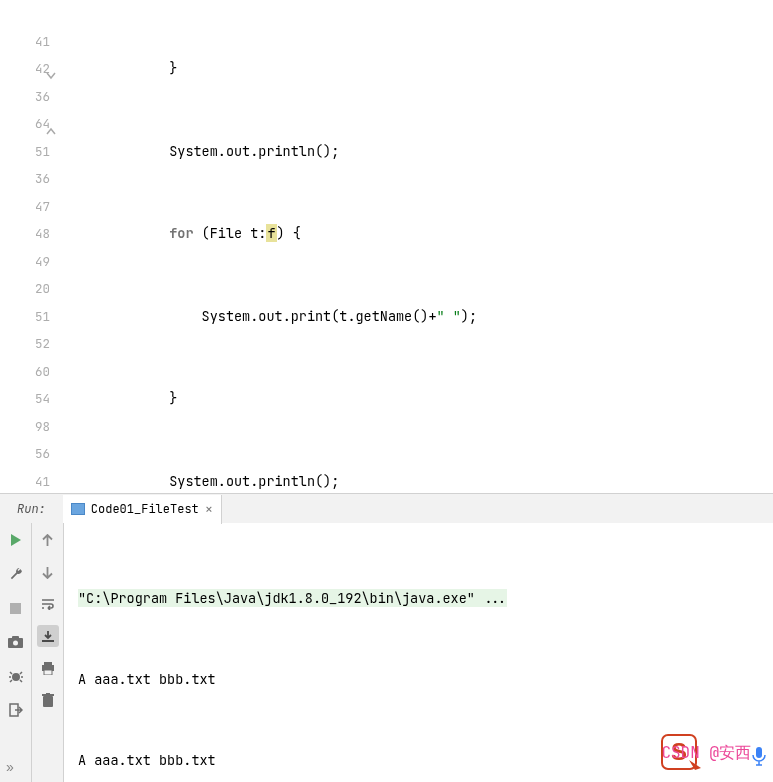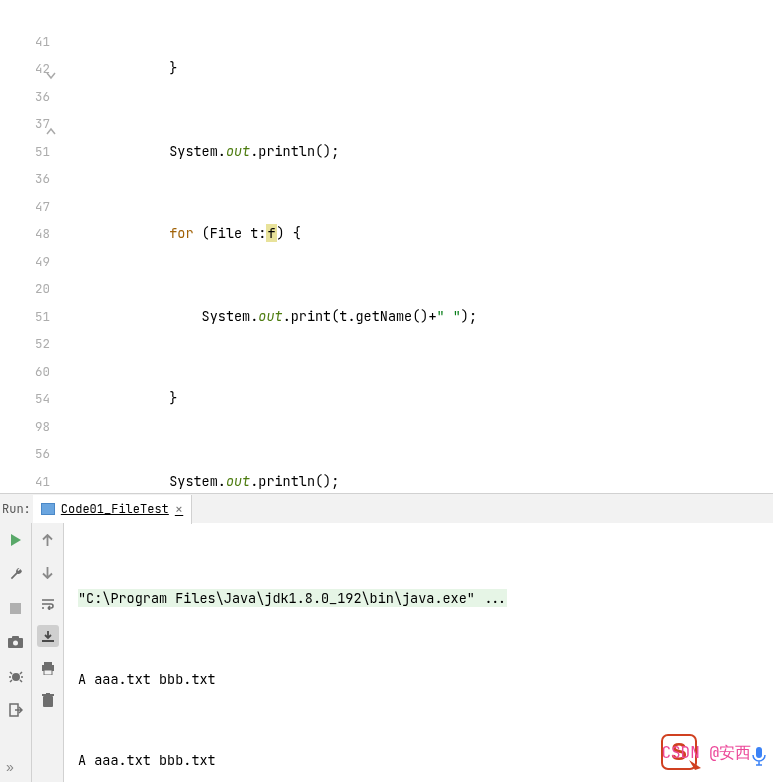--- a/index.html
+++ b/index.html
@@ -39,47 +39,47 @@
 }
 .code-area {
   flex: 1;
   font-size: 13.5px;
   line-height: 27.5px;
   white-space: pre;
   padding-left: 4px;
   color: #000;
 }
 .code-line { height: 27.5px; }
-.kw { color: #a16207; font-weight: 400; }
-.field { color: #4d7c0f; font-style: italic; }
+.kw { color: #737373; font-weight: 700; }
+.field { color: #000000; }
 .str { color: #067d17; }
 .hl-char { background: #e8e29a; padding: 0 1px; }
 
 .run-bar {
   height: 30px;
   border-top: 1px solid #d1d1d1;
   display: flex;
   align-items: center;
   background: #f2f2f2;
   font-size: 12px;
 }
 .run-label {
-  padding: 0 2px;
+  padding: 0 17px;
   color: #555;
+  font-style: italic;
 }
 .run-tab {
   display: flex;
   align-items: center;
   background: #fff;
   height: 29px;
   padding: 0 8px;
   border-right: 1px solid #d1d1d1;
   margin-top: 1px;
   gap: 6px;
-  text-decoration: underline;
 }
 .run-tab-icon {
   width: 14px; height: 12px;
   background: linear-gradient(#6aa5df,#6aa5df);
   border: 1px solid #4a88c7;
 }
 .run-tab-close { color: #7a7a7a; cursor: pointer; font-size: 14px; }
 
 .console-area {
   display: flex;
@@ -159,21 +159,21 @@
 <body>
 
 <div class="editor-area">
   <div class="gutter">
     <div class="gutter-line"></div>
     <div class="gutter-line">41</div>
     <div class="gutter-line"><span>42</span><span class="fold-icon"><svg width="10" height="10" viewBox="0 0 10 10">
             <path d="M1 2 L5 7 L9 2" stroke="#aaa" fill="none" stroke-width="1.5"></path>
           </svg></span></div>
     <div class="gutter-line">36</div>
-    <div class="gutter-line"><span>37</span><span class="fold-icon"><svg width="10" height="10" viewBox="0 0 10 10">
+    <div class="gutter-line"><span>64</span><span class="fold-icon"><svg width="10" height="10" viewBox="0 0 10 10">
             <path d="M1 8 L5 3 L9 8" stroke="#aaa" fill="none" stroke-width="1.5"></path>
           </svg></span></div>
     <div class="gutter-line">51</div>
     <div class="gutter-line">36</div>
     <div class="gutter-line">47</div>
     <div class="gutter-line">48</div>
     <div class="gutter-line">49</div>
     <div class="gutter-line">20</div>
     <div class="gutter-line">51</div>
     <div class="gutter-line">52</div>

